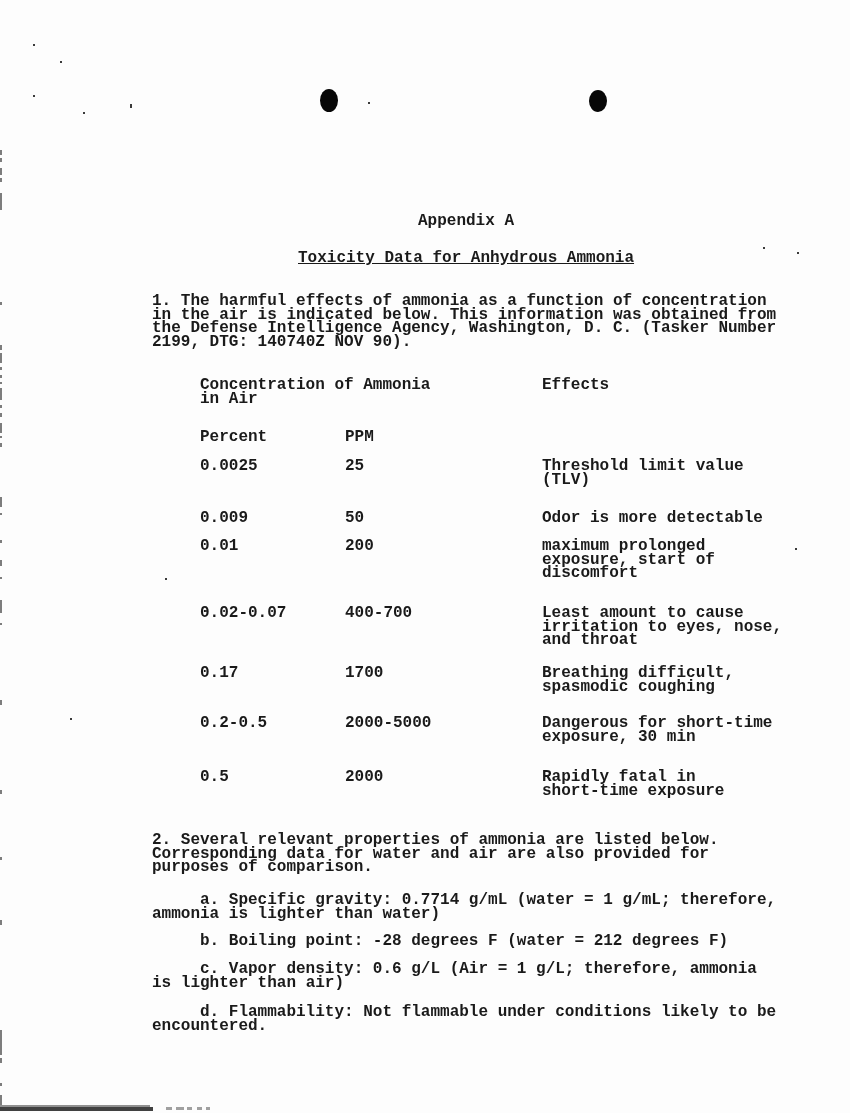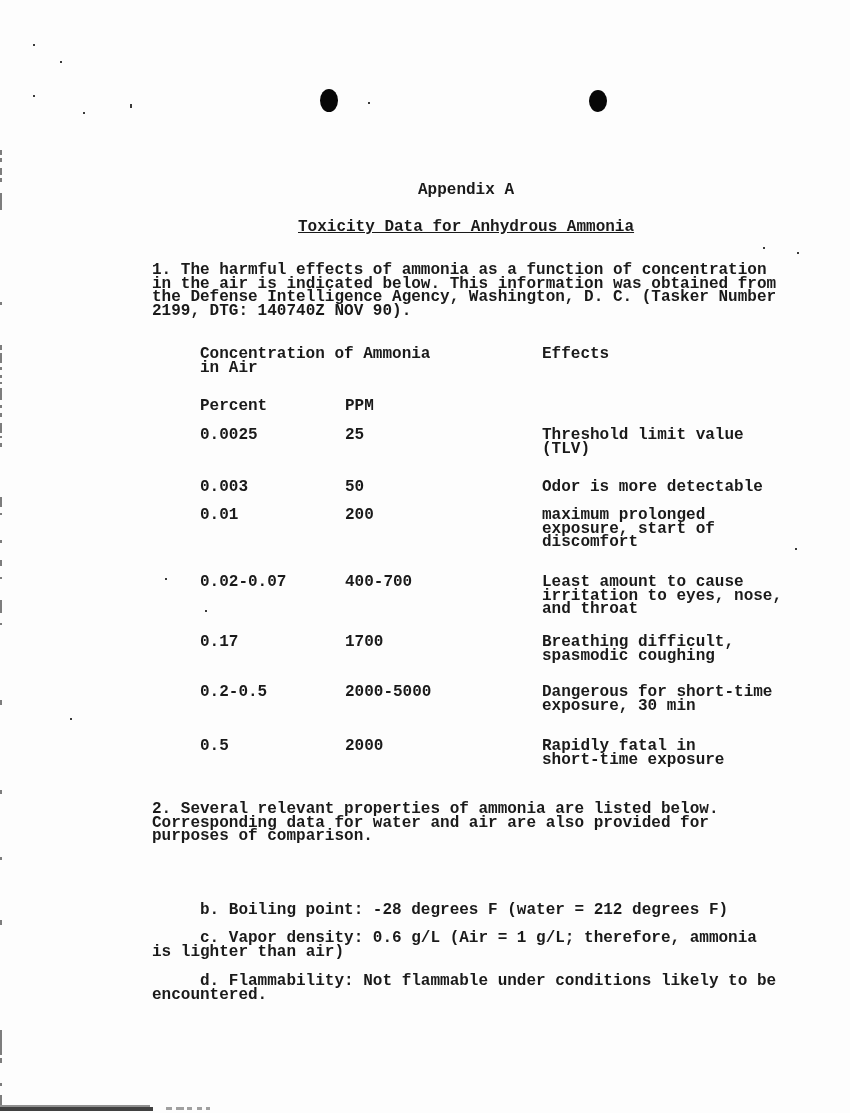--- a/index.html
+++ b/index.html
@@ -13,20 +13,21 @@
     background:var(--paper);
     overflow:hidden;
     font-family:"Liberation Mono", monospace;
   }
   .t{
     position:absolute;
     white-space:pre;
     font:700 16px/13.5px "Liberation Mono", monospace;
     color:var(--ink);
     letter-spacing:0;
+    margin-top:31px;
   }
   
   .title{left:418px;top:184px;}
   .subtitle{left:298px;top:221px;text-decoration:underline;}
   
   .para1{left:152px;top:264px;}
   .para2{left:152px;top:803px;}
   
   .th-conc{left:200px;top:348px;}
   .th-effects{left:542px;top:348px;}
@@ -73,21 +74,21 @@
   <div class="t th-percent">Percent</div>
   <div class="t th-ppm">PPM</div>
 
   <div class="trow r0">
     <span class="t c1">0.0025</span>
     <span class="t c2">25</span>
     <span class="t c3">Threshold limit value
 (TLV)</span>
   </div>
   <div class="trow r1">
-    <span class="t c1">0.003</span>
+    <span class="t c1">0.009</span>
     <span class="t c2">50</span>
     <span class="t c3">Odor is more detectable</span>
   </div>
   <div class="trow r2">
     <span class="t c1">0.01</span>
     <span class="t c2">200</span>
     <span class="t c3">maximum prolonged
 exposure, start of
 discomfort</span>
   </div>
@@ -114,20 +115,22 @@
     <span class="t c1">0.5</span>
     <span class="t c2">2000</span>
     <span class="t c3">Rapidly fatal in
 short-time exposure</span>
   </div>
 
   <div class="t para2">2. Several relevant properties of ammonia are listed below.
 Corresponding data for water and air are also provided for
 purposes of comparison.</div>
 
+  <div class="t item item-a">a. Specific gravity: 0.7714 g/mL (water = 1 g/mL; therefore,
+ammonia is lighter than water)</div>
   <div class="t item item-b">b. Boiling point: -28 degrees F (water = 212 degrees F)</div>
   <div class="t item item-c">c. Vapor density: 0.6 g/L (Air = 1 g/L; therefore, ammonia
 is lighter than air)</div>
   <div class="t item item-d">d. Flammability: Not flammable under conditions likely to be
 encountered.</div>
 
   <i class="em" style="top:150px;height:5px"></i>
   <i class="em" style="top:158px;height:4px"></i>
   <i class="em" style="top:168px;height:7px"></i>
   <i class="em" style="top:178px;height:4px"></i>

